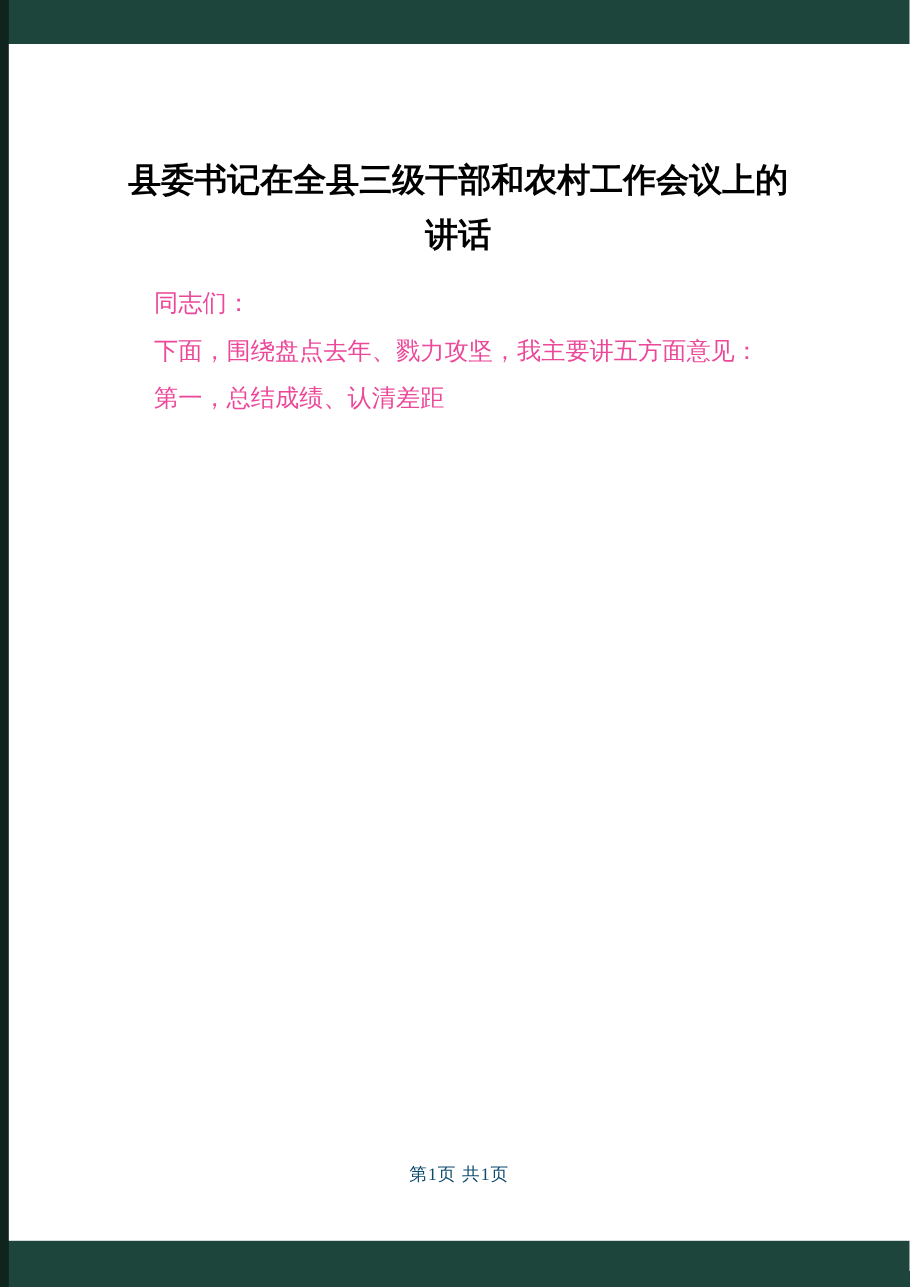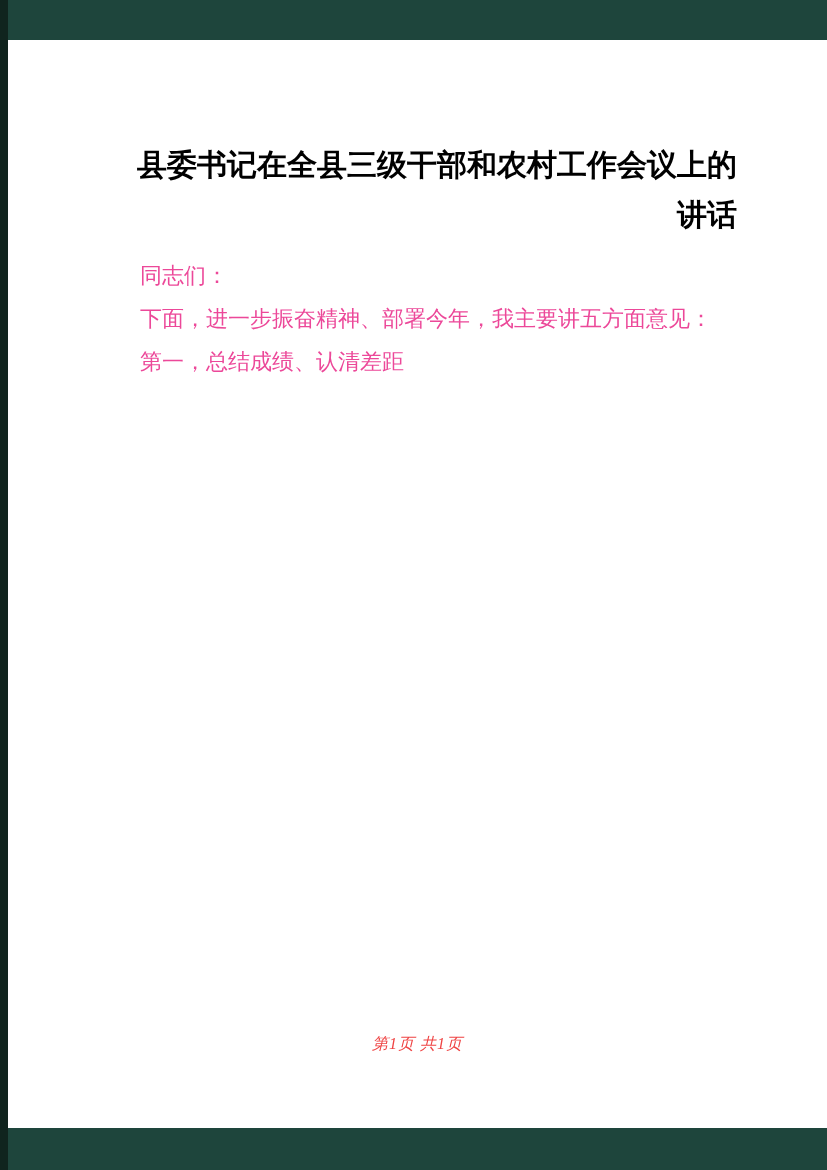--- a/index.html
+++ b/index.html
@@ -45,62 +45,61 @@
     top: 40px;
     left: 8px;
     right: 0;
     bottom: 42px;
     background: #ffffff;
     padding: 100px 90px 0 88px;
   }
   .doc-title {
     font-size: 30px;
     font-weight: bold;
-    text-align: right;
+    text-align: center;
     line-height: 50px;
     color: #000;
     margin-bottom: 14px;
   }
   .body-text p {
     font-size: 22px;
     line-height: 43px;
     text-align: justify;
     text-indent: 2em;
     color: #ec4899;
   }
   .page-footer {
     position: absolute;
-    bottom: 73px;
+    bottom: 49px;
     left: 0;
     width: 100%;
     text-align: center;
     font-size: 16px;
-    color: #ef4444;
+    color: #0c4a6e;
     letter-spacing: 1px;
-    font-style: italic;
   }
 </style>
 </head>
 <body>
 
 <div class="screen">
 
   <div class="bar-top"></div>
   <div class="edge-left"></div>
 
   <div class="page">
 
     <h1 class="doc-title">
       <span>县委书记在全县三级干部和农村工作会议上的</span><br>
       <span>讲话</span>
     </h1>
 
     <div class="body-text">
       <p>同志们：</p>
-      <p>下面，进一步振奋精神、部署今年，我主要讲五方面意见：</p>
+      <p>下面，围绕盘点去年、戮力攻坚，我主要讲五方面意见：</p>
       <p>第一，总结成绩、认清差距</p>
     </div>
 
     <div class="page-footer">第1页 共1页</div>
 
   </div>
 
   <div class="bar-bottom"></div>
 
 </div>

